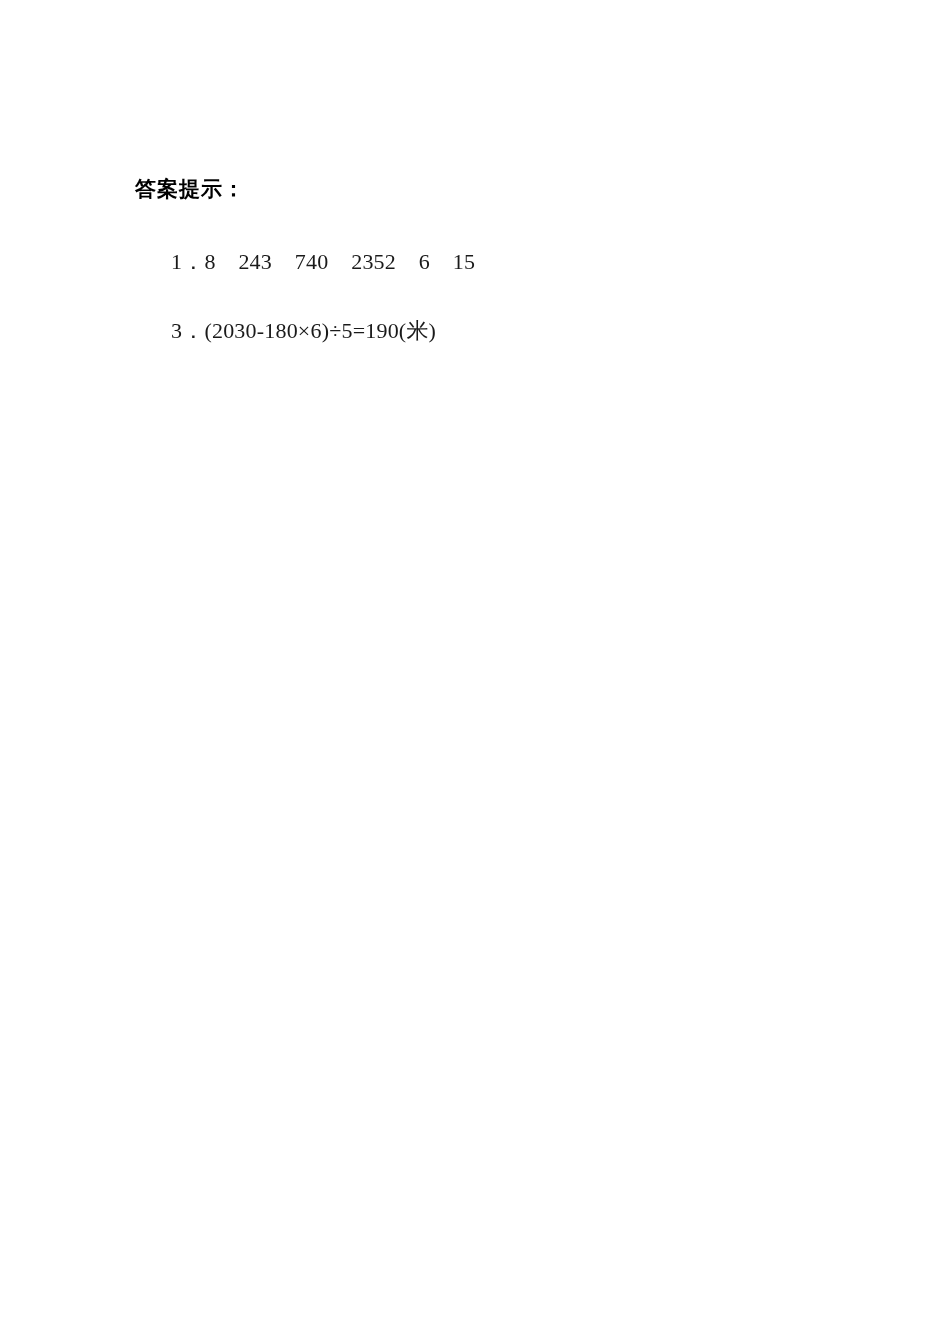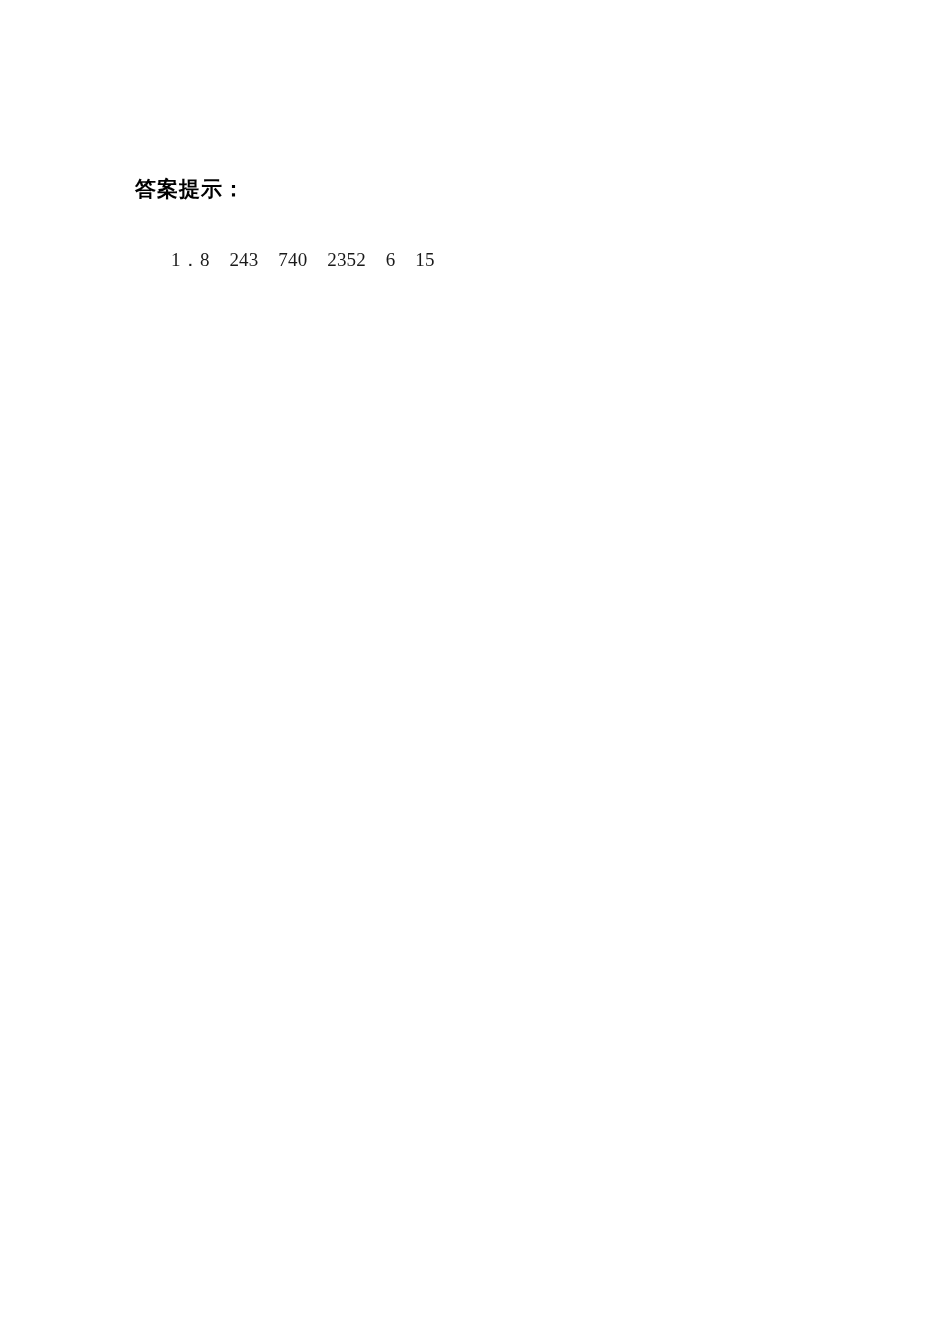--- a/index.html
+++ b/index.html
@@ -27,32 +27,33 @@
   .heading {
     font-family: "DejaVu Sans", sans-serif;
     font-weight: bold;
     font-size: 21px;
     letter-spacing: 1px;
     color: #000;
     margin: 0 0 44px 0;
   }
   .answer-line {
     font-family: "Liberation Serif", serif;
-    font-size: 19px;
+    font-size: 22px;
     color: #1a1a1a;
     margin: 0 0 39px 0;
     padding-left: 36px;
     white-space: pre;
     letter-spacing: 0.2px;
   }
   .answer-line.cont {
     padding-left: 30px;
   }
 </style>
 </head>
 <body>
 
 <div class="page">
   <div class="content">
     <div class="heading">答案提示：</div>
     <div class="answer-line">1．8    243    740    2352    6    15</div>
+    <div class="answer-line">3．(2030-180×6)÷5=190(米)</div>
   </div>
 </div>
 
 </body></html>

